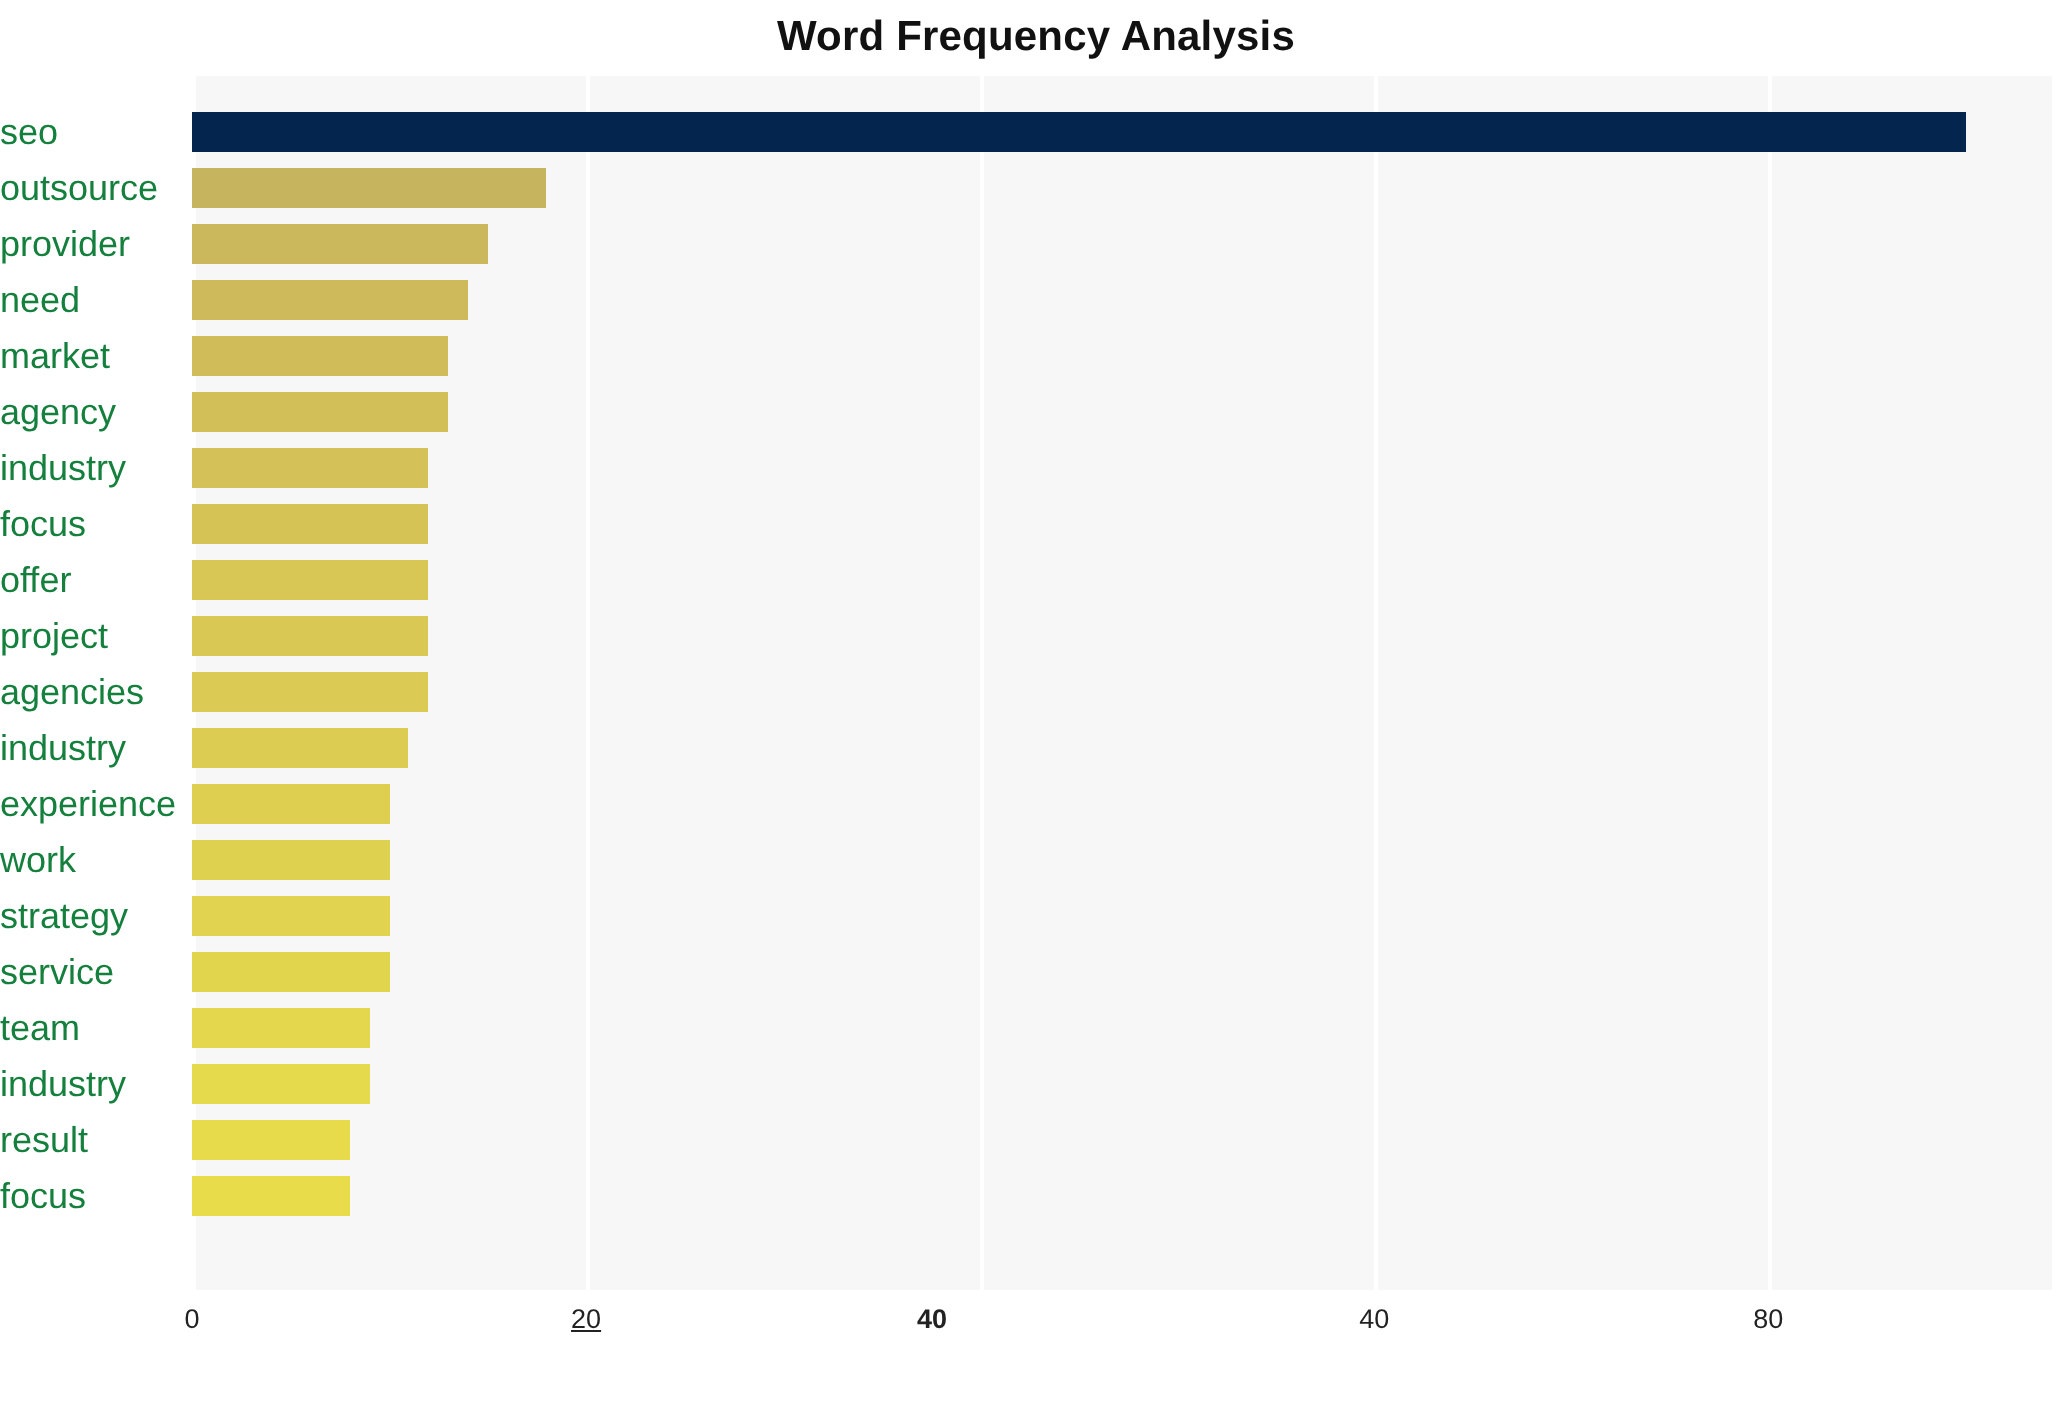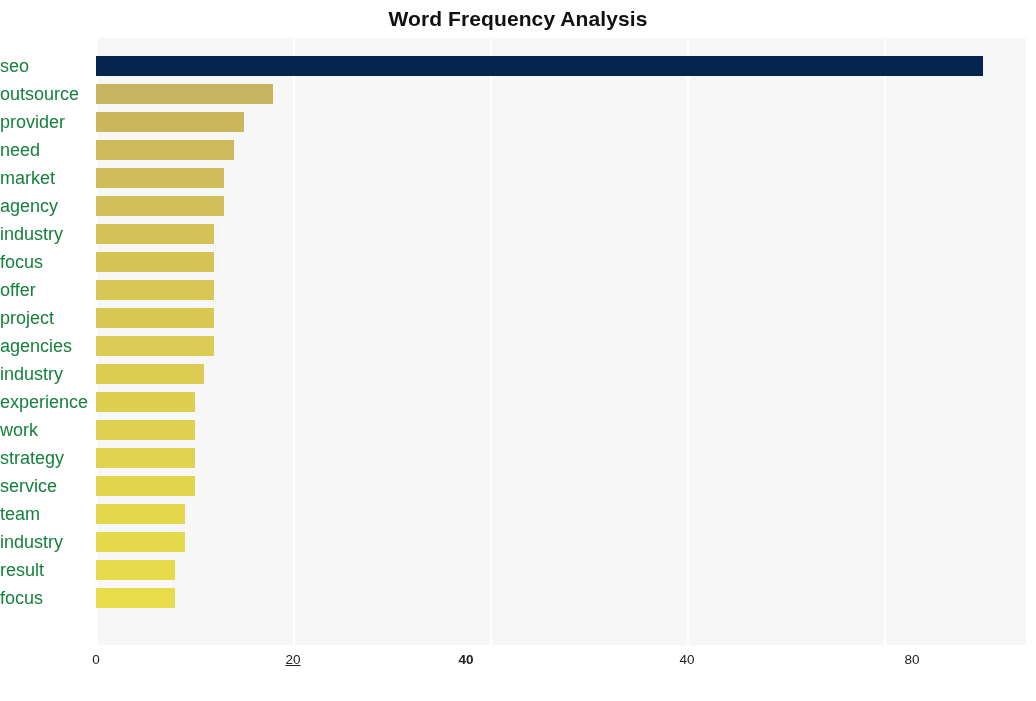--- a/index.html
+++ b/index.html
@@ -231,17 +231,17 @@
       <div class="y-tick-label" style="top: 490px;">industry</div>
       <div class="y-tick-label" style="top: 518px;">result</div>
       <div class="y-tick-label" style="top: 546px;">focus</div>
     </div>
 
   <div id="x-axis-labels">
       <div class="x-tick-label" style="left: 96px;">0</div>
       <div class="x-tick-label" style="left: 293.034px; text-decoration: underline;">20</div>
       <div class="x-tick-label" style="left: 466px; font-weight: bold;">40</div>
       <div class="x-tick-label" style="left: 687.102px;">40</div>
-      <div class="x-tick-label" style="left: 884.136px; margin-left: 28px;">80</div>
+      <div class="x-tick-label" style="left: 884.136px;">80</div>
     </div>
 
 
 </div>
 
 </body></html>

